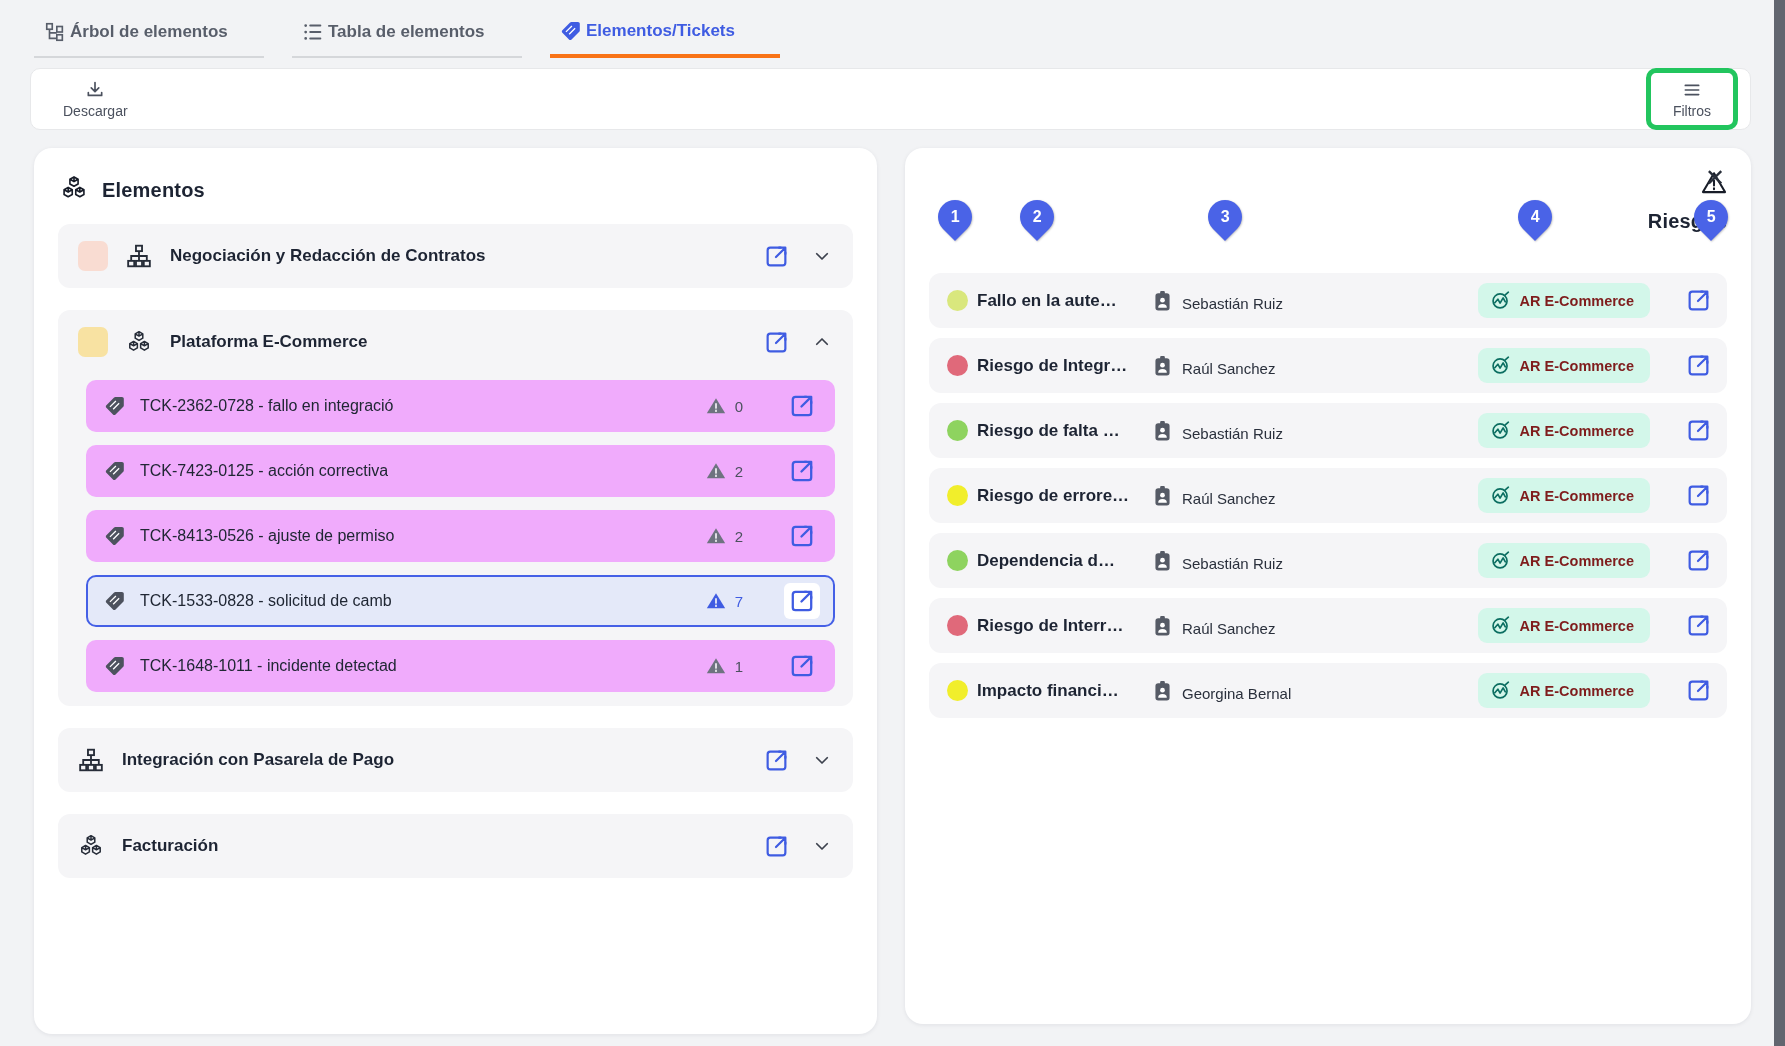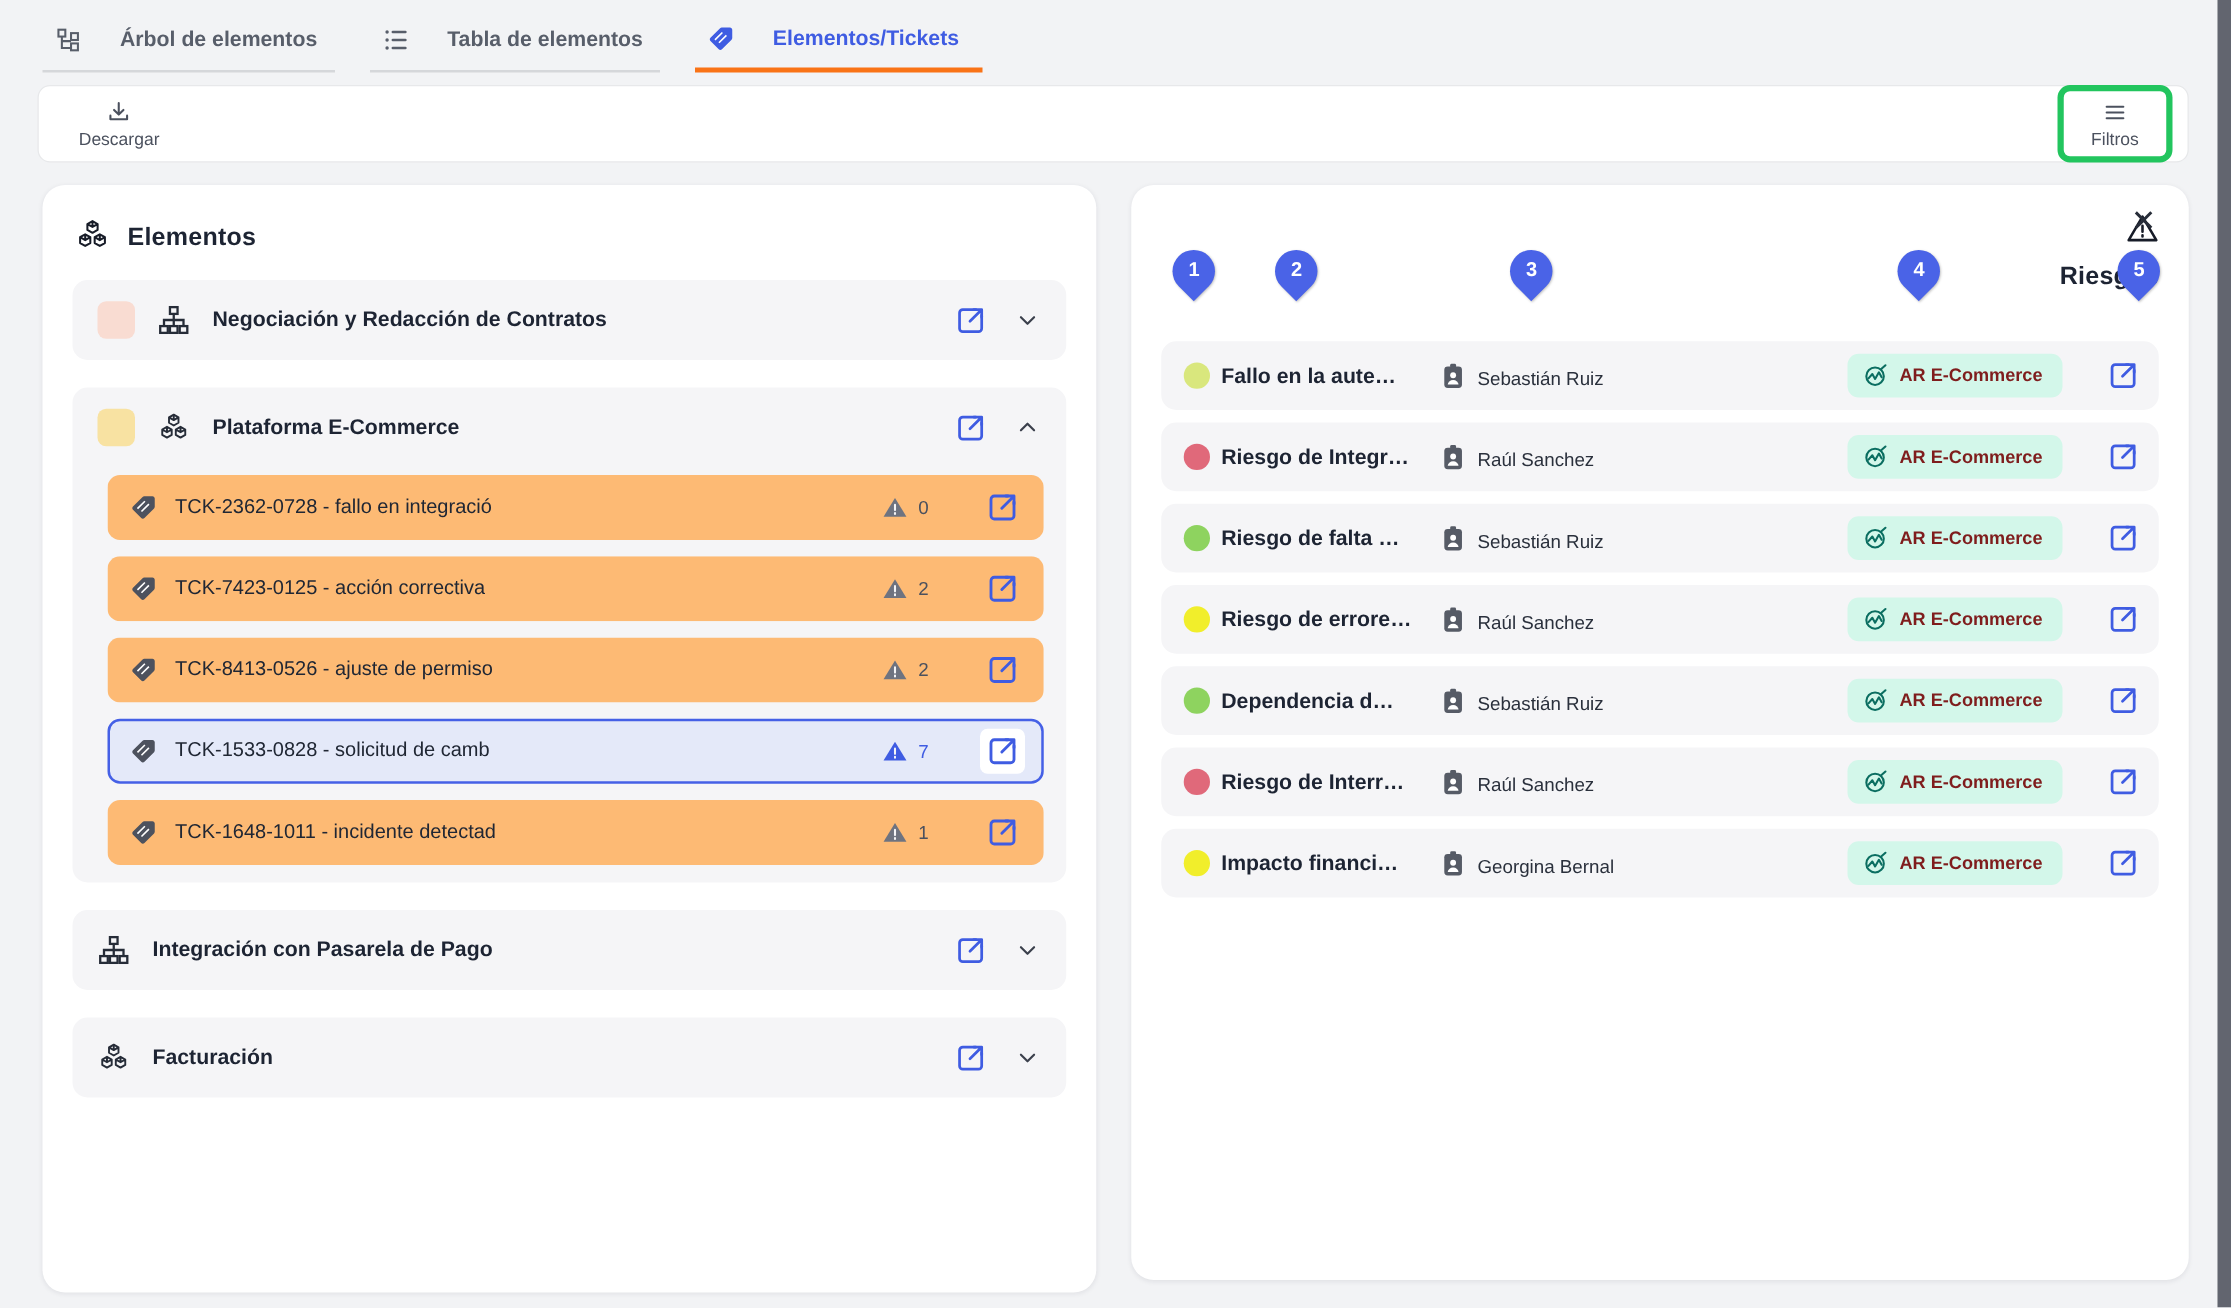--- a/index.html
+++ b/index.html
@@ -9,21 +9,21 @@
     background:#f2f3f5; color:#1d2433; position:relative;
   }
   svg { display:block; }
 
   
   .scrollbar-track { position:absolute; right:0; top:0; width:11px; height:100%; background:#eceded; }
   .scrollbar-thumb { position:absolute; right:0; top:0; width:11px; height:100%; background:#62656f; }
 
   
   .tabbar { display:flex; gap:28px; padding:14px 0 0 34px; }
-  .tab { display:flex; align-items:center; gap:30px; padding:6px 14px 12px 10px;
+  .tab { display:flex; align-items:center; gap:4px; padding:6px 14px 12px 10px;
          border-bottom:2px solid #d5d7da; color:#585e6a; font-size:17px; font-weight:600;
          cursor:pointer; min-width:230px; }
   .tab .t-icon { width:22px; height:22px; color:#585e6a; }
   .tab.active { color:#3f5ce2; border-bottom:4px solid #f97316; }
   .tab.active .t-icon { color:#3f5ce2; }
 
   
   .toolbar { margin:10px 34px 0 30px; background:#fff; border:1px solid #e7e8ea; border-radius:10px;
              height:62px; display:flex; align-items:center; justify-content:space-between;
              padding:0 12px 0 32px; }
@@ -50,21 +50,21 @@
   .group-glyph { width:26px; height:26px; color:#262c38; margin-right:18px; flex:0 0 auto; }
   .group-label { font-size:17px; font-weight:600; color:#1d2433; white-space:nowrap; }
   .grow { flex:1; }
   .ext-icon { width:25px; height:25px; color:#3f5ce2; cursor:pointer; flex:0 0 auto; }
   .chev { width:18px; height:18px; color:#3c414d; margin-left:24px; cursor:pointer; flex:0 0 auto; }
 
   .group-expanded { background:#f5f5f7; border-radius:12px; padding:0 14px 14px 14px; margin-bottom:22px; }
   .group-expanded .group-row { background:transparent; margin-bottom:0; padding:0 8px 0 6px; }
 
   
-  .ticket-row { background:#fdba74; border-radius:10px; height:52px; display:flex; align-items:center;
+  .ticket-row { background:#f0abfc; border-radius:10px; height:52px; display:flex; align-items:center;
                 padding:0 18px 0 16px; margin:6px 4px 13px 14px; cursor:pointer; border:2px solid transparent; }
   .ticket-row.selected { background:#e4e9f9; border-color:#4560e6; }
   .tag-glyph { width:22px; height:22px; color:#4d525e; margin-right:14px; flex:0 0 auto; }
   .ticket-label { font-size:16px; color:#202734; white-space:nowrap; overflow:hidden; max-width:430px; }
   .warn-wrap { display:flex; align-items:center; gap:9px; margin-right:46px; }
   .warn-tri { width:20px; height:20px; color:#6e7380; }
   .warn-count { font-size:15px; color:#4b515e; }
   .ticket-row.selected .warn-tri { color:#3f5ce2; }
   .ticket-row.selected .warn-count { color:#3f5ce2; }
   .ticket-ext { width:26px; height:26px; color:#3f5ce2; }

